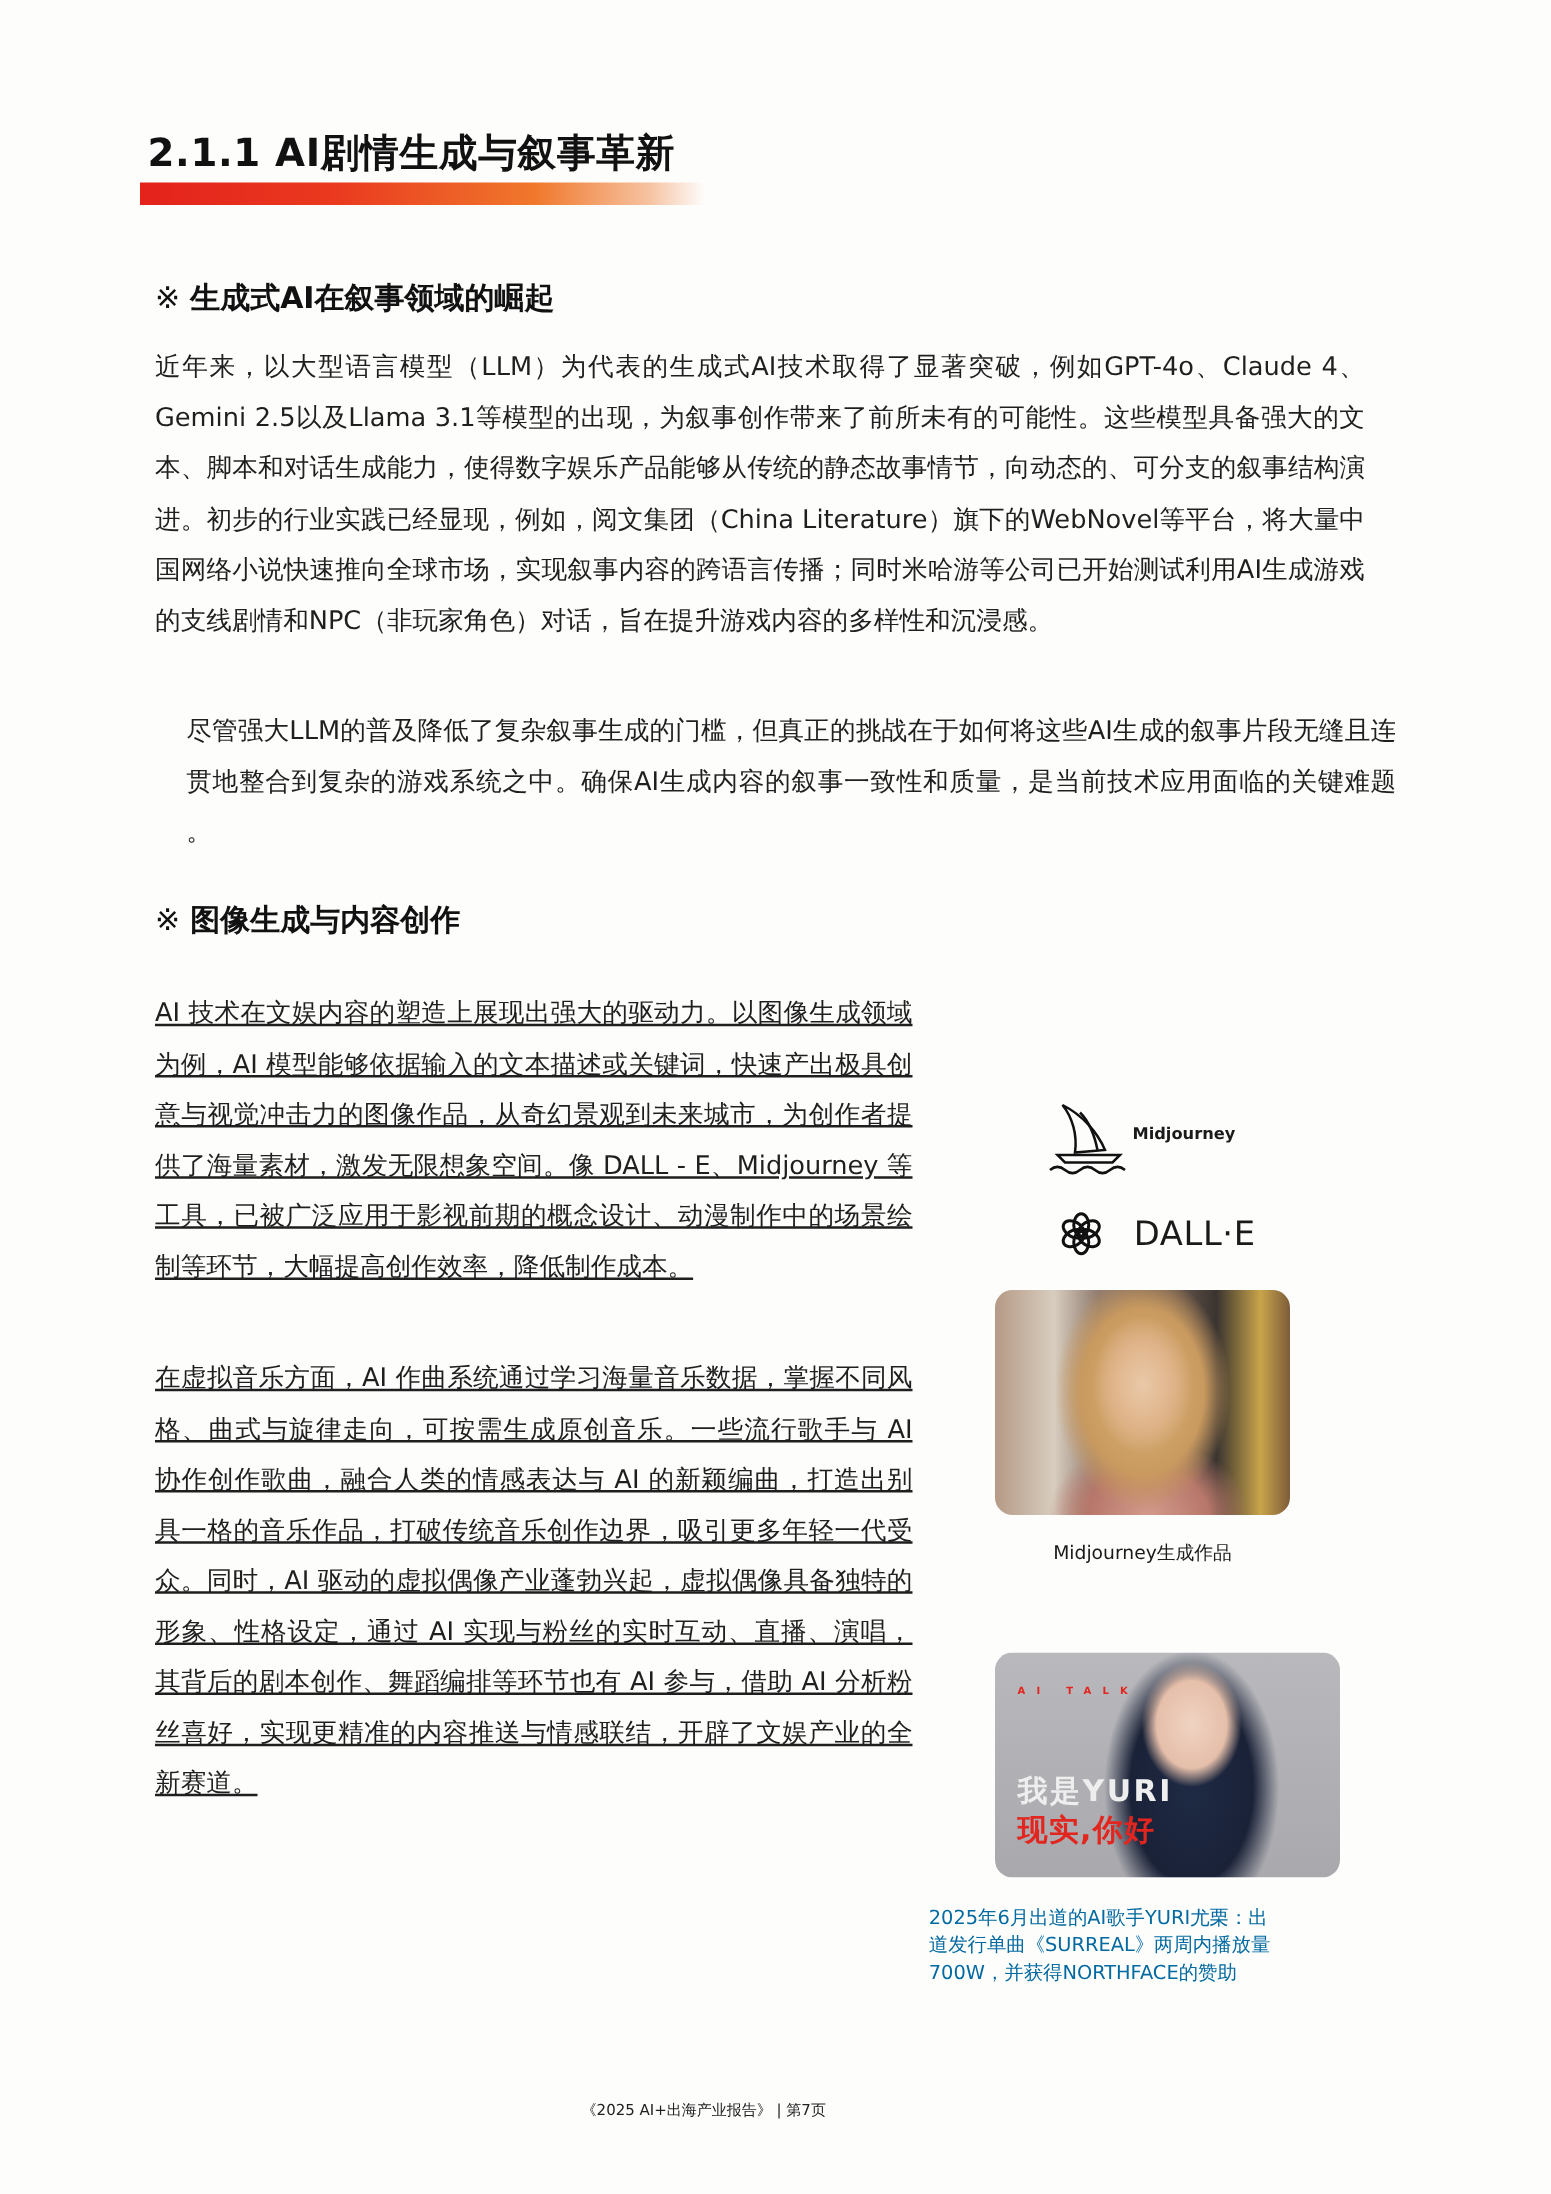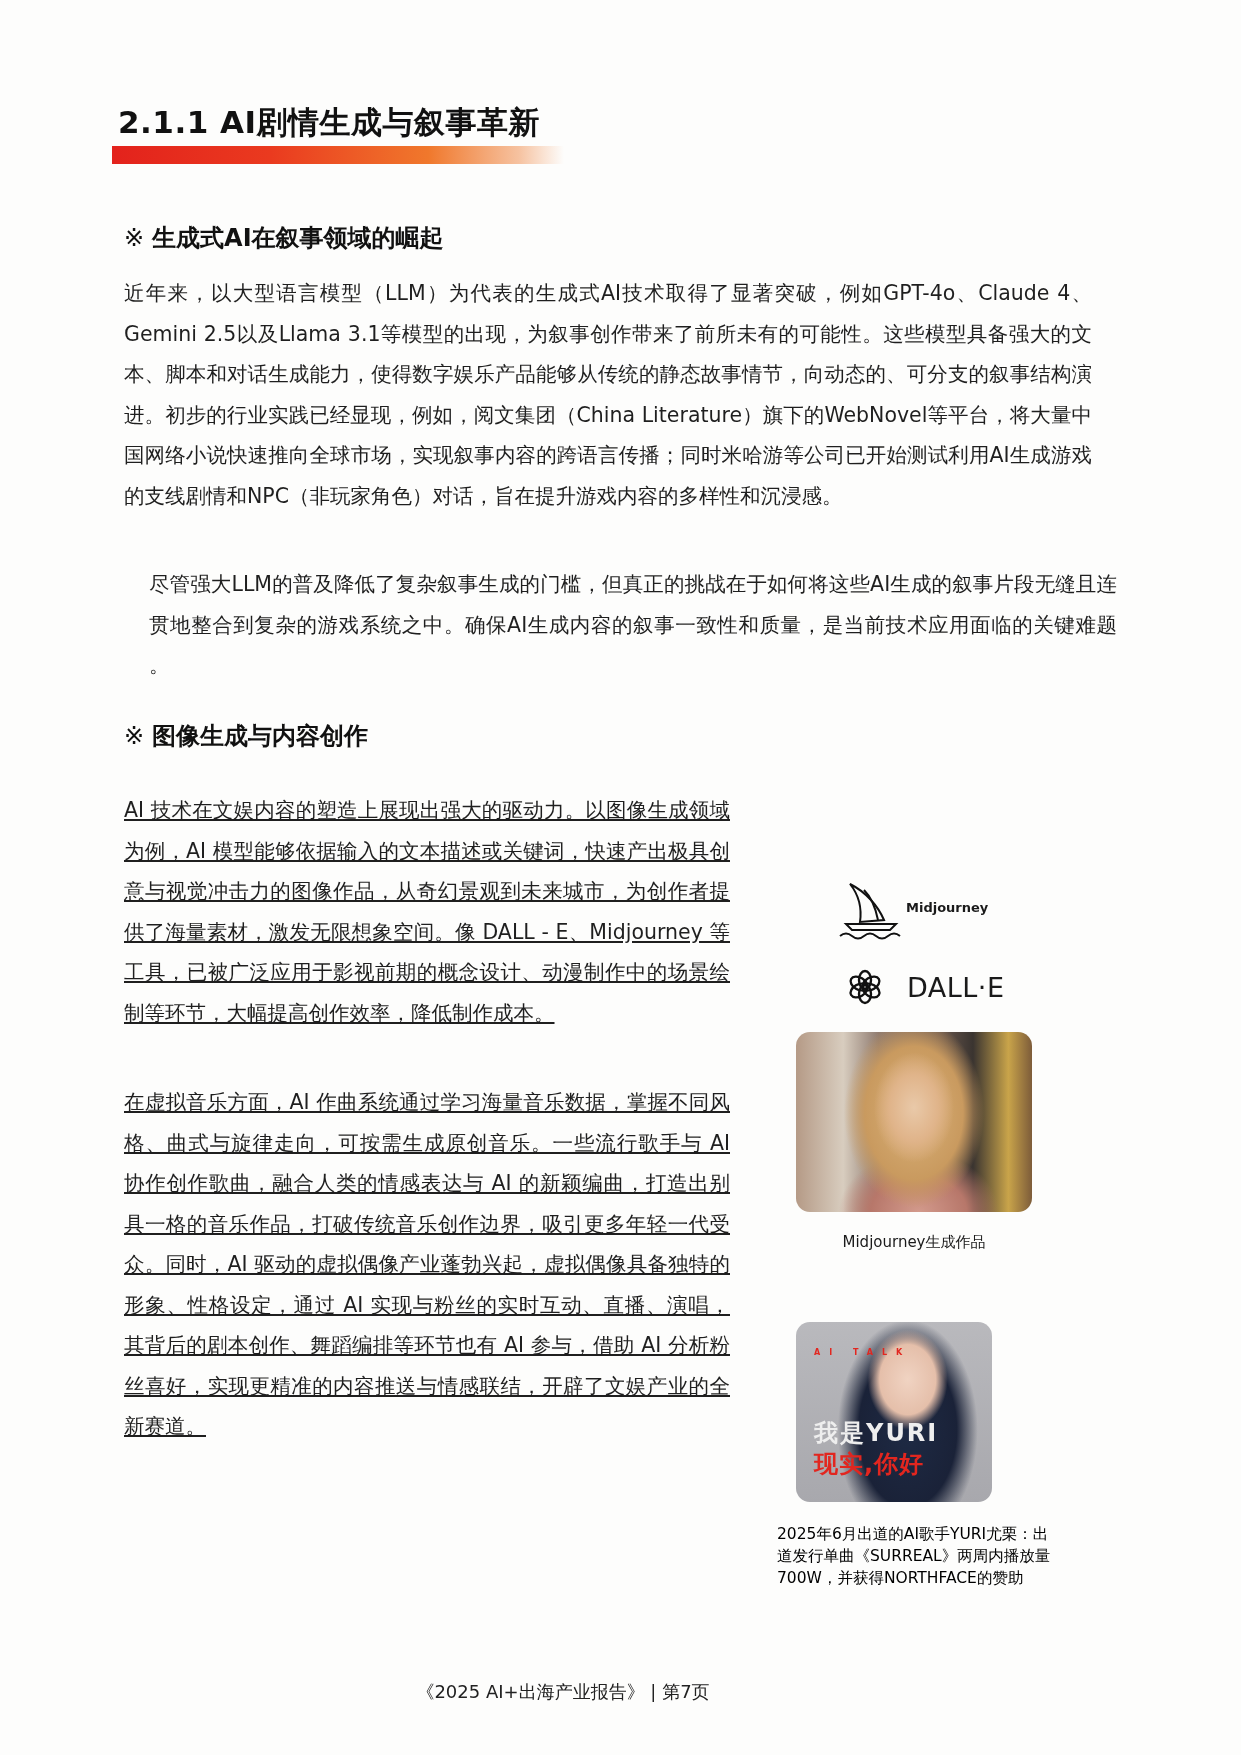--- a/index.html
+++ b/index.html
@@ -32,32 +32,32 @@
   }
   .photo1 {
     left:796px; top:1032px; width:236px; height:180px;
     background:
       radial-gradient(ellipse 40px 55px at 50% 42%, #e9c9a9 0%, #e0b48a 60%, transparent 100%),
       radial-gradient(ellipse 70px 95px at 50% 45%, #d9b27a 0%, #c99a5f 70%, transparent 100%),
       radial-gradient(ellipse 80px 60px at 52% 100%, #d39a8c 0%, #b7776a 60%, transparent 100%),
       linear-gradient(90deg,#b59a86 0%,#d8cdbf 20%,#8f7b70 35%,#6d5a50 60%,#3a3430 75%,#c9a44a 90%,#7d5c3a 100%);
   }
   .photo2 {
-    left:796px; top:1322px; width:196px; height:180px;
+    left:796px; top:1322px; width:276px; height:180px;
     background:
       radial-gradient(ellipse 40px 50px at 57% 32%, #f0d3c2 0%, #e5bfaa 70%, transparent 100%),
       radial-gradient(ellipse 70px 110px at 57% 60%, #1e2a44 0%, #1a2238 70%, transparent 100%),
       linear-gradient(180deg,#b9b9bd 0%,#a8a8ad 100%);
   }
   .photo2 .ai-talk { position:absolute; left:18px; top:26px; font-size:8px; color:#e2261f; letter-spacing:9px; font-weight:bold; }
   .photo2 .l1 { position:absolute; left:18px; top:95px; font-size:24px; font-weight:bold; color:#eee; letter-spacing:2px; }
   .photo2 .l2 { position:absolute; left:18px; top:126px; font-size:24px; font-weight:bold; color:#e2261f; letter-spacing:1px; }
   .caption1 { position:absolute; left:796px; width:236px; top:1233px; text-align:center; font-size:15px; color:#1a1a1a; }
-  .caption2 { position:absolute; left:777px; width:280px; top:1523px; font-size:15.5px; line-height:22px; color:#000000; }
-  .footer { position:absolute; left:0; width:1126px; top:1680px; text-align:center; font-size:18px; color:#222; }
+  .caption2 { position:absolute; left:743px; width:280px; top:1523px; font-size:15.5px; line-height:22px; color:#0369a1; }
+  .footer { position:absolute; left:0; width:1126px; top:1680px; text-align:center; font-size:12px; color:#222; }
 </style>
 </head>
 <body>
 
 <div class="title-wrap">
   <div class="title-bar"></div>
   <div class="title">2.1.1 AI剧情生成与叙事革新</div>
 </div>
 
 <div class="h2" style="top:222px;">

